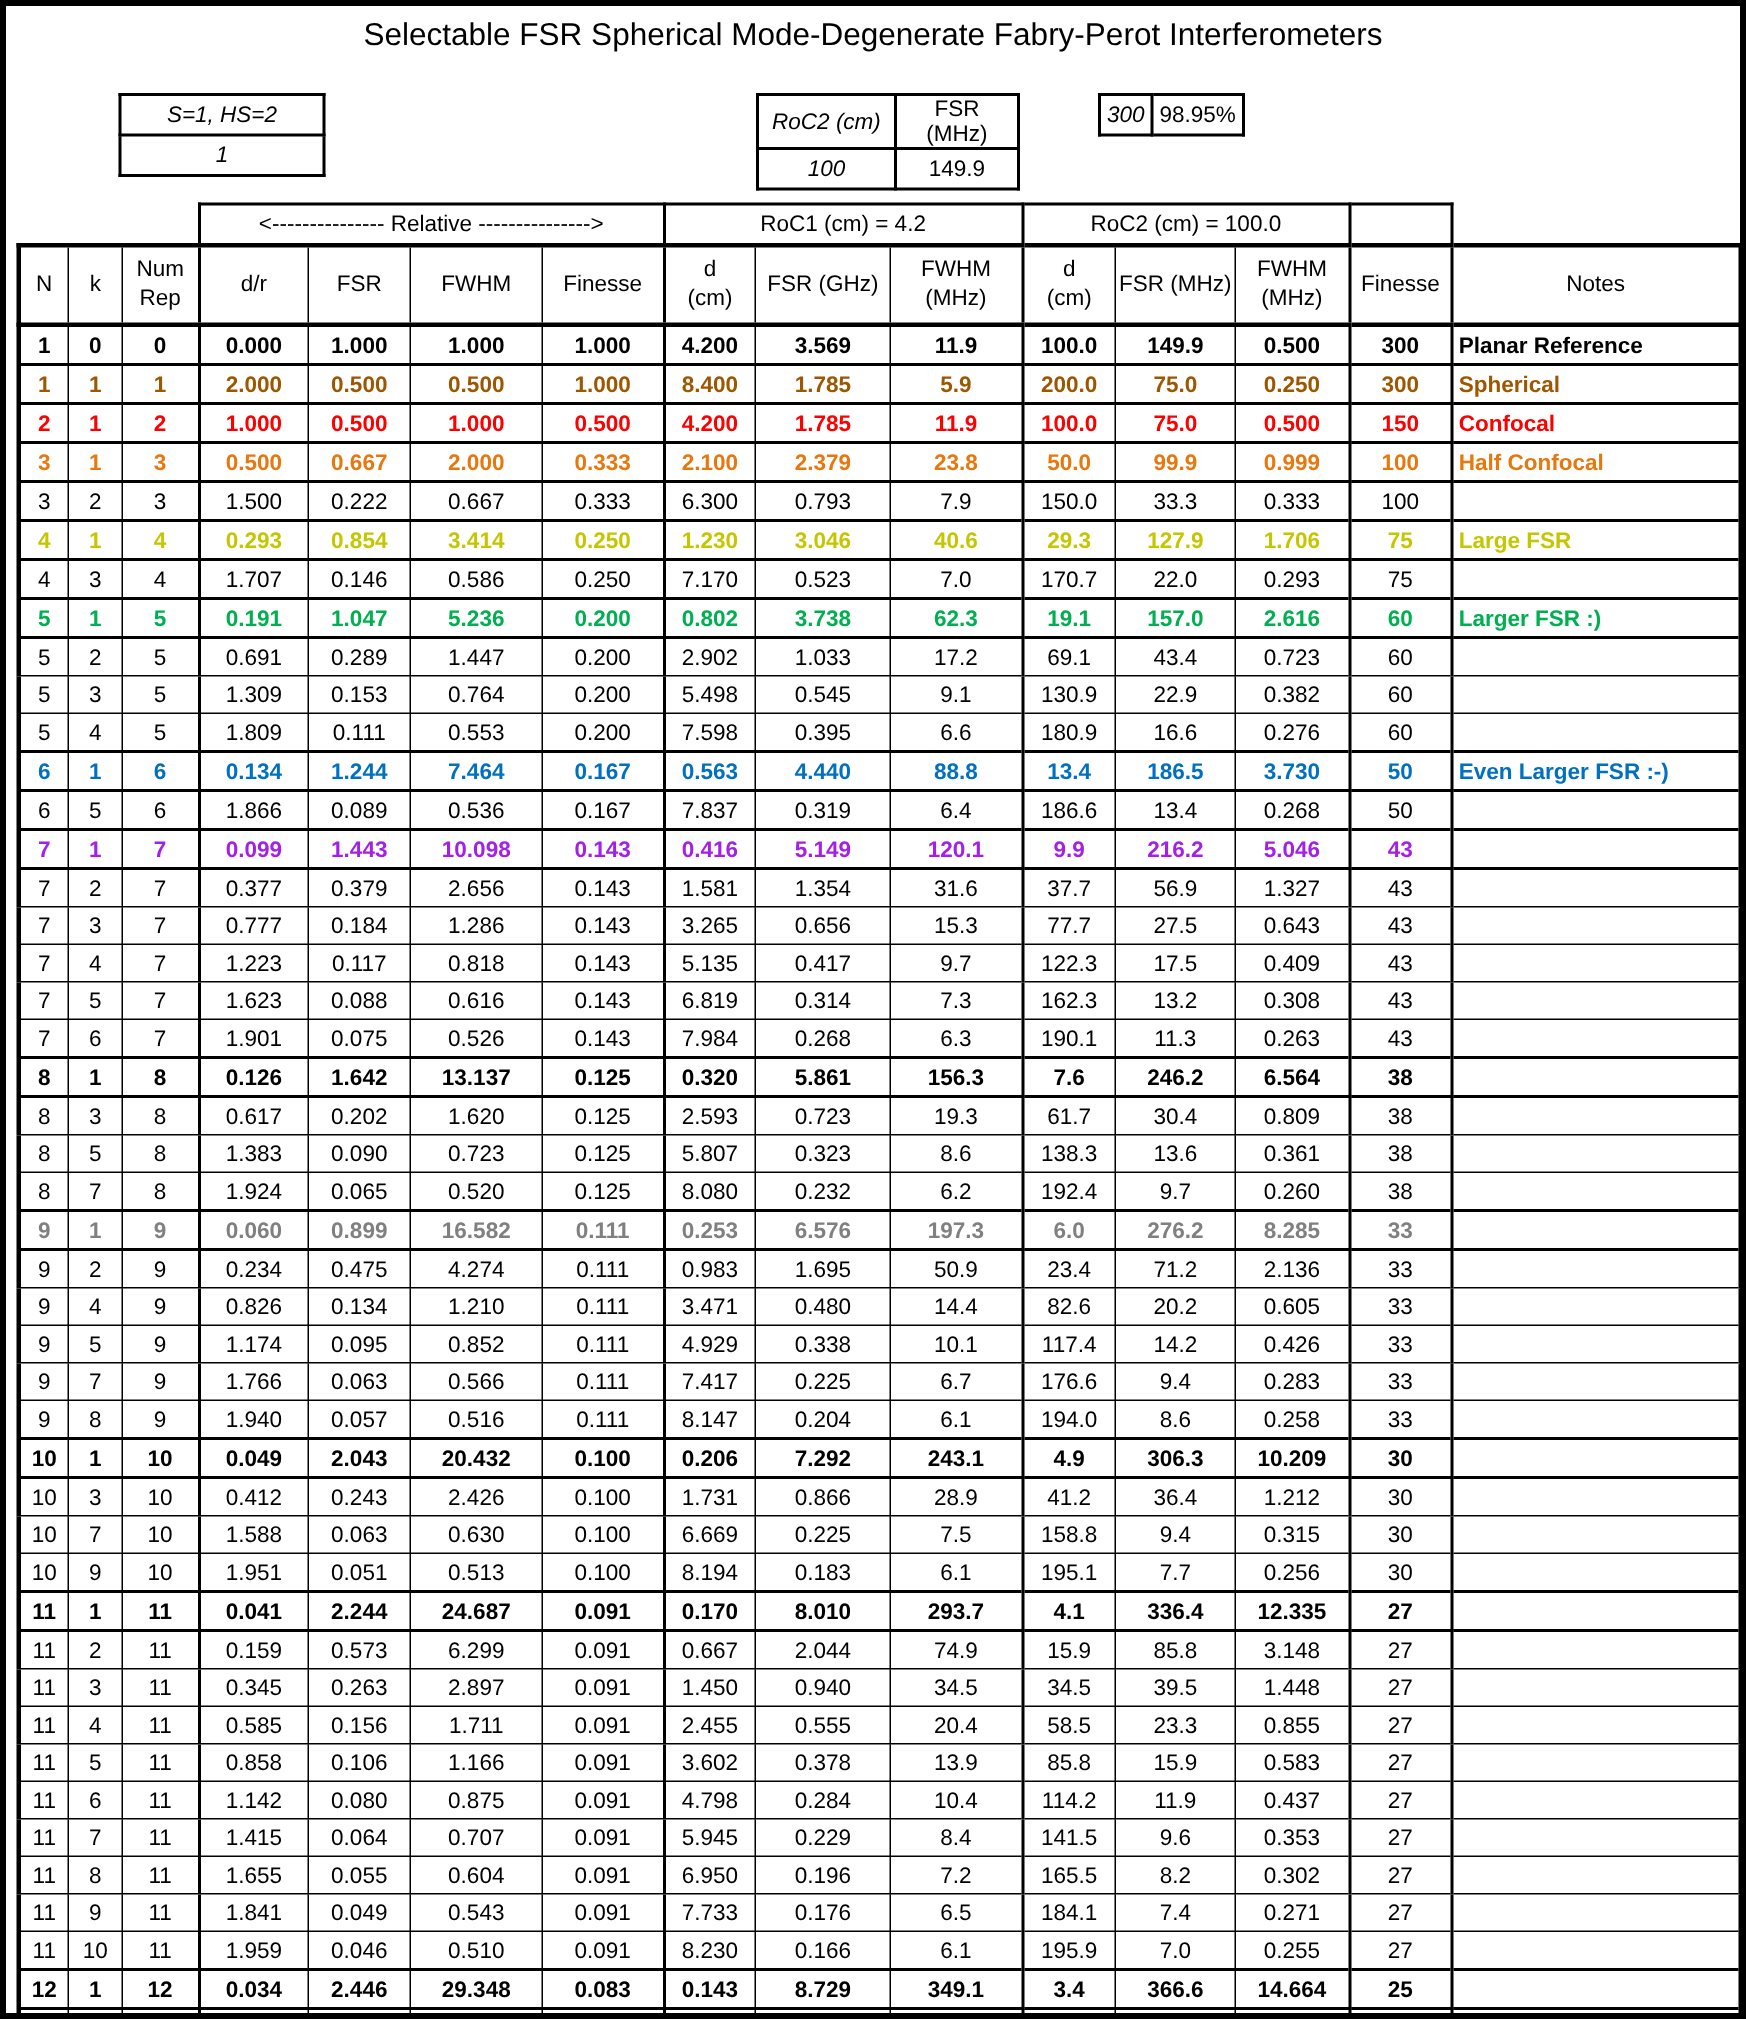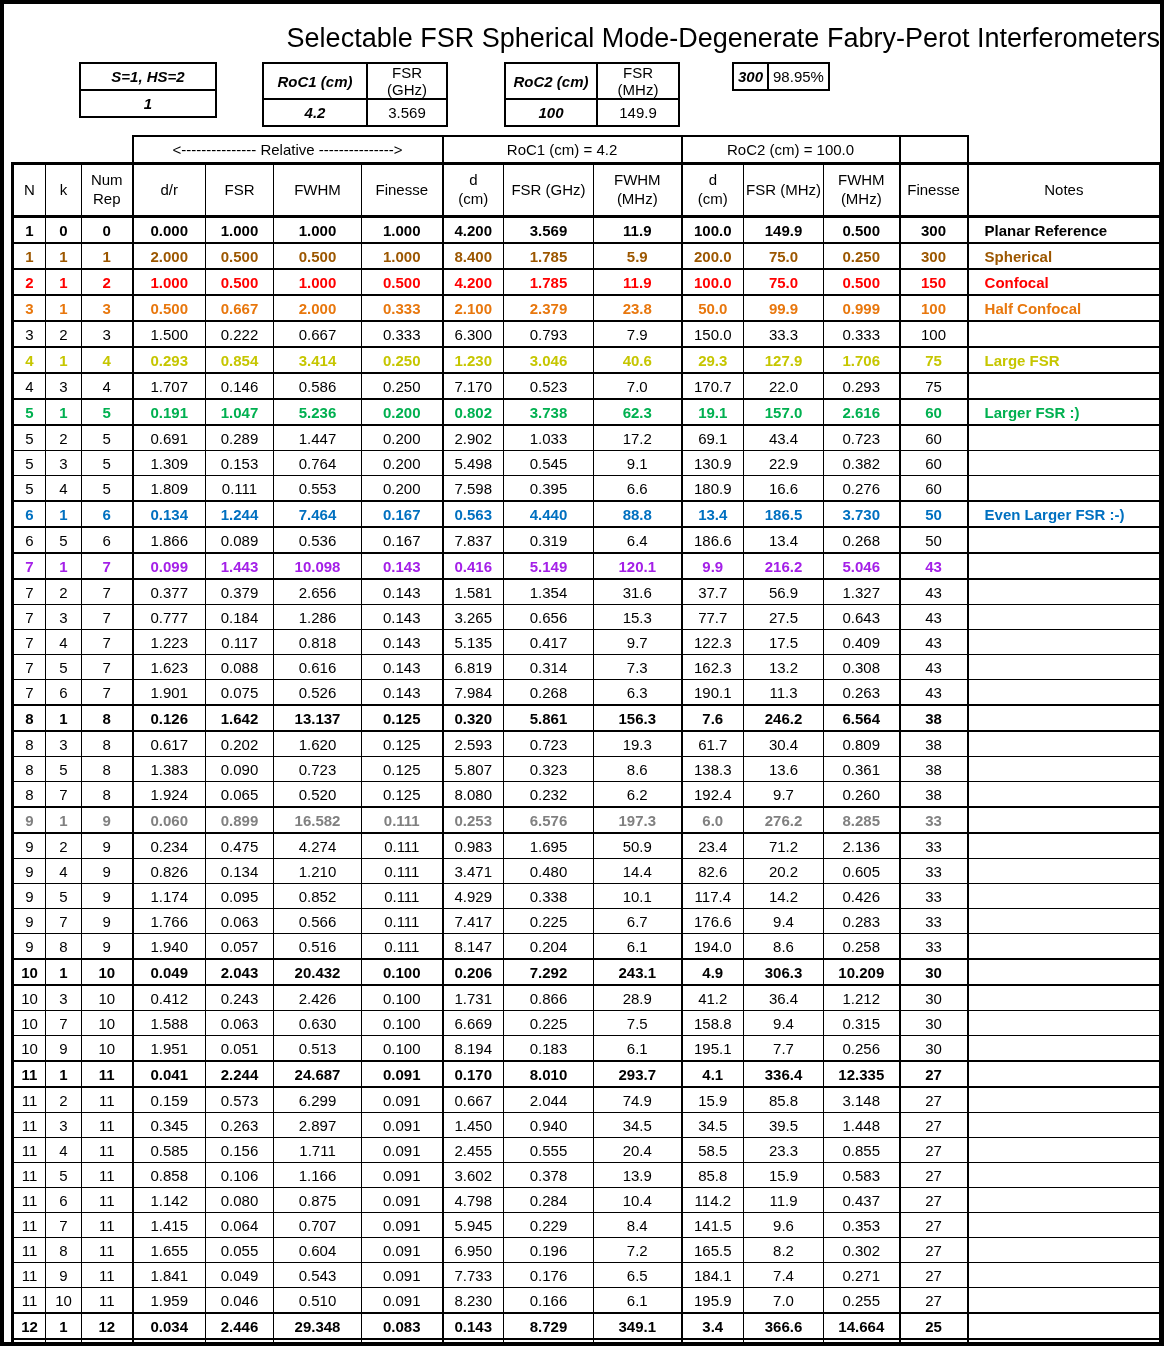--- a/index.html
+++ b/index.html
@@ -1,72 +1,60 @@
 <!DOCTYPE html>
 <html><head>
 <meta charset="utf-8">
 <style>
   html,body{margin:0;padding:0;background:#fff;}
   .page{position:relative;width:1164px;height:1346px;box-sizing:border-box;
         border:4px solid #000;background:#fff;
         font-family:"Liberation Sans",sans-serif;color:#000;}
-  .title{position:absolute;top:8px;left:0;width:100%;text-align:right;
-         font-size:27px;font-weight:400;margin-top:11px;}
+  .title{position:absolute;top:8px;left:0;width:100%;text-align:center;
+         font-size:21px;font-weight:400;}
   
   .sbox{position:absolute;top:58px;border-collapse:collapse;}
   .sbox td{border:2px solid #000;height:25px;text-align:center;
            font-size:15px;padding:0 4px;background:#fff;}
-  .bi{font-weight:bold;font-style:italic;}
+  .bi{font-weight:normal;font-style:italic;}
   
   .main{position:absolute;left:7px;top:131px;border-collapse:collapse;
         table-layout:fixed;width:1148px;}
   .main td,.main th{border:1px solid #000;padding:0;font-size:15px;
         text-align:center;vertical-align:middle;overflow:hidden;}
   .main thead tr.grp td{height:25px;}
   .gcell{border:2px solid #000 !important;font-size:15px;}
   .nob{border:none !important;}
   .main th{height:50px;font-weight:400;white-space:pre-line;line-height:1.25;
         border-top-width:3px;border-bottom-width:3px;}
   .main tbody td{height:24px;}
   .bR{border-right-width:2px !important;}
   .eL{border-left-width:3px !important;}
   .eR{border-right-width:3px !important;}
   .main tbody tr:last-child td{border-bottom-width:3px;}
   tr.lead td{border-top-width:2px;border-bottom-width:2px;font-weight:bold;}
-  td.note{text-align:left;padding-left:16px;}
+  td.note{text-align:left;padding-left:4px;}
 </style>
 </head>
 <body>
 
 <div class="page">
   <div class="title">Selectable FSR Spherical Mode-Degenerate Fabry-Perot Interferometers</div>
 
   <table class="sbox" style="left:75px;">
     <tbody>
       <tr>
           <td class="bi" style="width:126px;">S=1, HS=2</td>
         </tr>
       <tr>
           <td class="bi">1</td>
         </tr>
     </tbody>
   </table>
 
-  <table class="sbox" style="left:258px;">
-    <tbody>
-      <tr>
-        <td class="bi" style="width:94px;">RoC1 (cm)</td>
-        <td style="width:70px;">FSR (GHz)</td>
-      </tr>
-      <tr>
-        <td class="bi">4.2</td>
-        <td>3.569</td>
-      </tr>
-    </tbody>
-  </table>
 
   <table class="sbox" style="left:500px;">
     <tbody>
       <tr>
         <td class="bi" style="width:82px;">RoC2 (cm)</td>
         <td style="width:72px;">FSR (MHz)</td>
       </tr>
       <tr>
         <td class="bi">100</td>
         <td>149.9</td>

